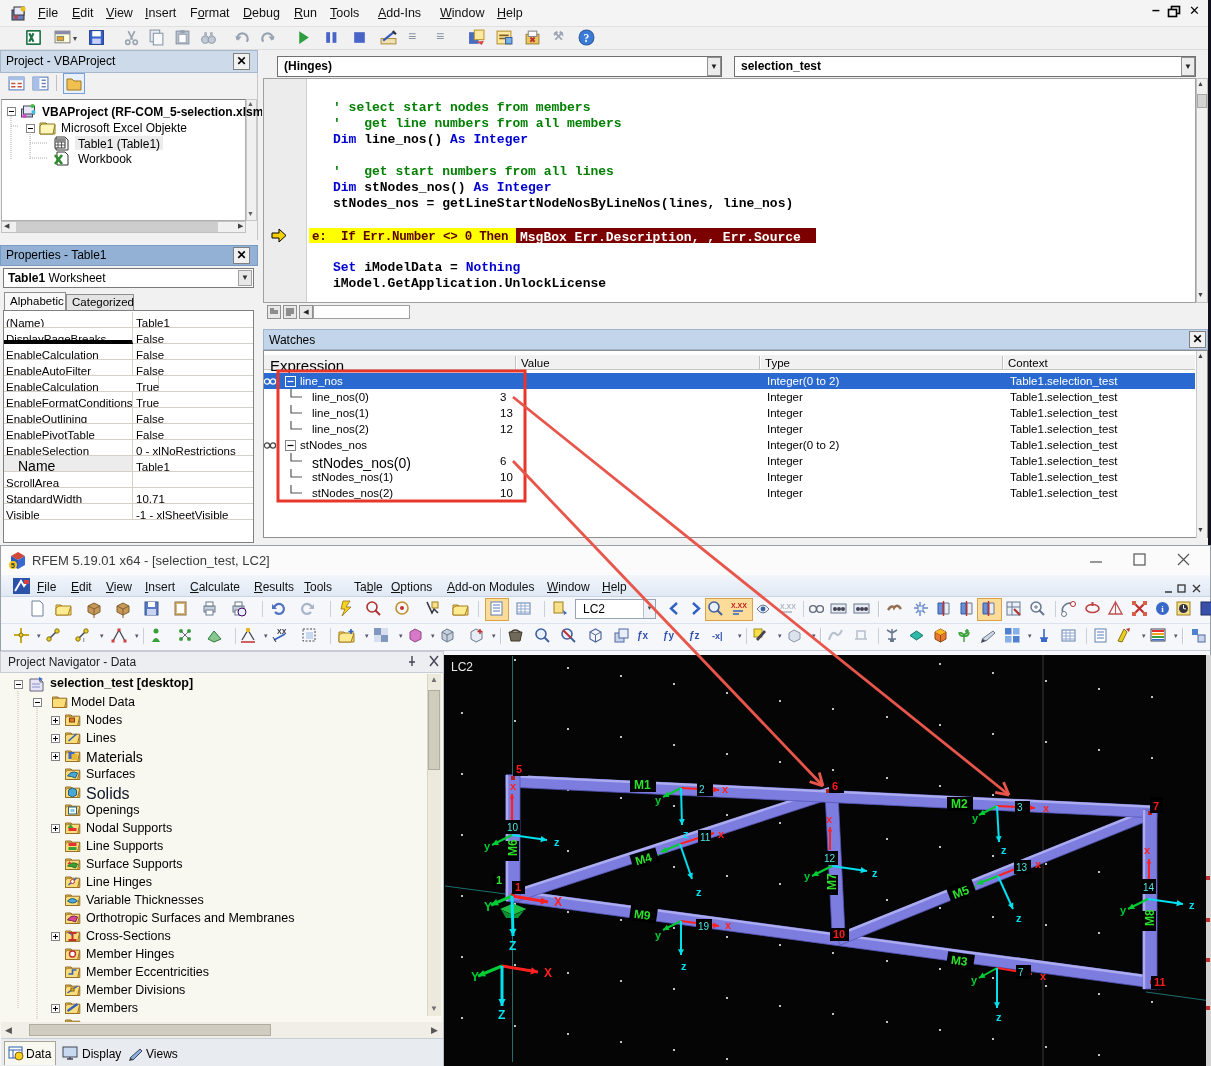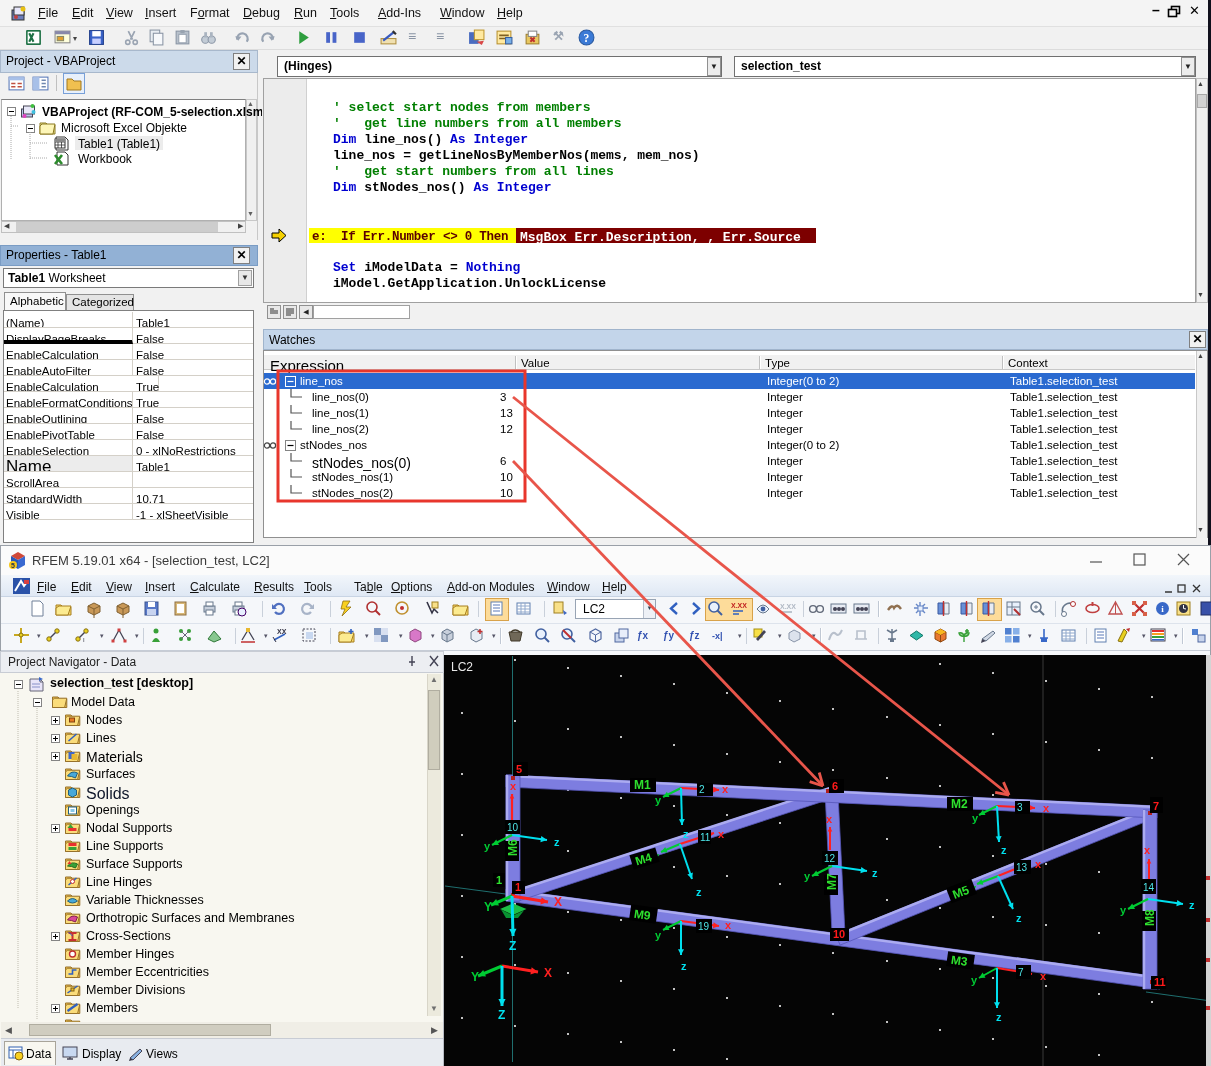--- a/index.html
+++ b/index.html
@@ -203,43 +203,43 @@
     <div class="abs" style="left:4px;top:376px;width:155px;height:16px;border-right:1px solid #d4d0c8;border-bottom:1px solid #d4d0c8;overflow:hidden"><span style="font-size:11.5px;color:#000;position:relative;top:1px;left:2px;white-space:nowrap">EnableCalculation</span></div>
     <div class="abs" style="left:133px;top:376px;width:120px;height:16px;border-bottom:1px solid #d4d0c8;overflow:hidden"><span style="font-size:11.5px;color:#000;position:relative;top:1px;left:3px;white-space:nowrap">True</span></div>
     <div class="abs" style="left:4px;top:392px;width:129px;height:16px;border-right:1px solid #d4d0c8;border-bottom:1px solid #d4d0c8;overflow:hidden"><span style="font-size:11.5px;color:#000;position:relative;top:1px;left:2px;white-space:nowrap">EnableFormatConditionsC</span></div>
     <div class="abs" style="left:133px;top:392px;width:120px;height:16px;border-bottom:1px solid #d4d0c8;overflow:hidden"><span style="font-size:11.5px;color:#000;position:relative;top:1px;left:3px;white-space:nowrap">True</span></div>
     <div class="abs" style="left:4px;top:408px;width:129px;height:16px;border-right:1px solid #d4d0c8;border-bottom:1px solid #d4d0c8;overflow:hidden"><span style="font-size:11.5px;color:#000;position:relative;top:1px;left:2px;white-space:nowrap">EnableOutlining</span></div>
     <div class="abs" style="left:133px;top:408px;width:120px;height:16px;border-bottom:1px solid #d4d0c8;overflow:hidden"><span style="font-size:11.5px;color:#000;position:relative;top:1px;left:3px;white-space:nowrap">False</span></div>
     <div class="abs" style="left:4px;top:424px;width:129px;height:16px;border-right:1px solid #d4d0c8;border-bottom:1px solid #d4d0c8;overflow:hidden"><span style="font-size:11.5px;color:#000;position:relative;top:1px;left:2px;white-space:nowrap">EnablePivotTable</span></div>
     <div class="abs" style="left:133px;top:424px;width:120px;height:16px;border-bottom:1px solid #d4d0c8;overflow:hidden"><span style="font-size:11.5px;color:#000;position:relative;top:1px;left:3px;white-space:nowrap">False</span></div>
     <div class="abs" style="left:4px;top:440px;width:129px;height:16px;border-right:1px solid #d4d0c8;border-bottom:1px solid #d4d0c8;overflow:hidden"><span style="font-size:11.5px;color:#000;position:relative;top:1px;left:2px;white-space:nowrap">EnableSelection</span></div>
     <div class="abs" style="left:133px;top:440px;width:120px;height:16px;border-bottom:1px solid #d4d0c8;overflow:hidden"><span style="font-size:11.5px;color:#000;position:relative;top:1px;left:3px;white-space:nowrap">0 - xlNoRestrictions</span></div>
-    <div class="abs" style="left:4px;top:456px;width:129px;height:16px;border-right:1px solid #d4d0c8;border-bottom:1px solid #d4d0c8;background:#ececec;overflow:hidden"><span style="font-size:17px;color:#000;position:relative;top:1px;left:2px;white-space:nowrap">Name</span></div>
+    <div class="abs" style="left:4px;top:456px;width:129px;height:16px;border-right:1px solid #d4d0c8;border-bottom:1px solid #d4d0c8;background:#ececec;overflow:hidden"><span style="font-size:14px;color:#000;position:relative;top:1px;left:14px;white-space:nowrap">Name</span></div>
     <div class="abs" style="left:133px;top:456px;width:120px;height:16px;border-bottom:1px solid #d4d0c8;overflow:hidden"><span style="font-size:11.5px;color:#000;position:relative;top:1px;left:3px;white-space:nowrap">Table1</span></div>
     <div class="abs" style="left:4px;top:472px;width:129px;height:16px;border-right:1px solid #d4d0c8;border-bottom:1px solid #d4d0c8;overflow:hidden"><span style="font-size:11.5px;color:#000;position:relative;top:1px;left:2px;white-space:nowrap">ScrollArea</span></div>
     <div class="abs" style="left:133px;top:472px;width:120px;height:16px;border-bottom:1px solid #d4d0c8;overflow:hidden"><span style="font-size:11.5px;color:#000;position:relative;top:1px;left:3px;white-space:nowrap"></span></div>
     <div class="abs" style="left:4px;top:488px;width:129px;height:16px;border-right:1px solid #d4d0c8;border-bottom:1px solid #d4d0c8;overflow:hidden"><span style="font-size:11.5px;color:#000;position:relative;top:1px;left:2px;white-space:nowrap">StandardWidth</span></div>
     <div class="abs" style="left:133px;top:488px;width:120px;height:16px;border-bottom:1px solid #d4d0c8;overflow:hidden"><span style="font-size:11.5px;color:#000;position:relative;top:1px;left:3px;white-space:nowrap">10,71</span></div>
     <div class="abs" style="left:4px;top:504px;width:129px;height:16px;border-right:1px solid #d4d0c8;border-bottom:1px solid #d4d0c8;overflow:hidden"><span style="font-size:11.5px;color:#000;position:relative;top:1px;left:2px;white-space:nowrap">Visible</span></div>
     <div class="abs" style="left:133px;top:504px;width:120px;height:16px;border-bottom:1px solid #d4d0c8;overflow:hidden"><span style="font-size:11.5px;color:#000;position:relative;top:1px;left:3px;white-space:nowrap">-1 - xlSheetVisible</span></div>
     <div class="abs" style="left:262px;top:50px;width:946px;height:271px;background:#f1f1f1"></div>
     <div class="abs" style="left:277px;top:56px;width:445px;height:21px;background:#fff;border:1px solid #707070"></div>
     <div class="tx" style="left:284px;top:59px;font-size:12px;font-weight:bold;color:#000">(Hinges)</div>
     <div class="abs" style="left:707px;top:57px;width:14px;height:19px;background:#ececec;border:1px solid #909090;text-align:center;line-height:17px;font-size:8px;color:#222">▼</div>
     <div class="abs" style="left:734px;top:56px;width:462px;height:21px;background:#fff;border:1px solid #707070"></div>
     <div class="tx" style="left:741px;top:59px;font-size:12px;font-weight:bold;color:#000">selection_test</div>
     <div class="abs" style="left:1181px;top:57px;width:14px;height:19px;background:#ececec;border:1px solid #909090;text-align:center;line-height:17px;font-size:8px;color:#222">▼</div>
     <div class="abs" style="left:263px;top:78px;width:933px;height:225px;background:#fff;border:1px solid #a0a0a0"></div>
     <div class="abs" style="left:264px;top:79px;width:43px;height:223px;background:#ececec;border-right:1px solid #d0d0d0"></div>
     <div class="tx" style="left:333px;top:100px;font-family:'Liberation Mono',monospace;font-size:13px;font-weight:bold;letter-spacing:0px"><span style="color:#007f00">' select start nodes from members</span></div>
     <div class="tx" style="left:333px;top:116px;font-family:'Liberation Mono',monospace;font-size:13px;font-weight:bold;letter-spacing:0px"><span style="color:#007f00">'   get line numbers from all members</span></div>
     <div class="tx" style="left:333px;top:132px;font-family:'Liberation Mono',monospace;font-size:13px;font-weight:bold;letter-spacing:0px"><span style="color:#0000d0">Dim </span><span style="color:#000">line_nos() </span><span style="color:#0000d0">As Integer</span></div>
-    <div class="tx" style="left:333px;top:148px;font-family:'Liberation Mono',monospace;font-size:13px;font-weight:bold;letter-spacing:0px"><span style="color:#000">line_nos = getLineNosByMemberNos(mems, mem_nos)</span></div>
     <div class="tx" style="left:333px;top:164px;font-family:'Liberation Mono',monospace;font-size:13px;font-weight:bold;letter-spacing:0px"><span style="color:#007f00">'   get start numbers from all lines</span></div>
     <div class="tx" style="left:333px;top:180px;font-family:'Liberation Mono',monospace;font-size:13px;font-weight:bold;letter-spacing:0px"><span style="color:#0000d0">Dim </span><span style="color:#000">stNodes_nos() </span><span style="color:#0000d0">As Integer</span></div>
+    <div class="tx" style="left:333px;top:196px;font-family:'Liberation Mono',monospace;font-size:13px;font-weight:bold;letter-spacing:0px"><span style="color:#000">stNodes_nos = getLineStartNodeNosByLineNos(lines, line_nos)</span></div>
     <div class="abs" style="left:309px;top:228px;width:207px;height:15px;background:#ffff00"></div>
     <div class="tx" style="left:312px;top:230px;font-family:'Liberation Mono',monospace;font-size:12.5px;color:#5a0000;letter-spacing:-0.23px"><b>e:  If Err.Number &lt;&gt; 0 Then</b></div>
     <div class="abs" style="left:516px;top:228px;width:300px;height:15px;background:#7d0000"></div>
     <div class="tx" style="left:520px;top:230px;font-family:'Liberation Mono',monospace;font-size:13px;color:#fff;letter-spacing:0px"><b>MsgBox Err.Description, , Err.Source</b></div>
     <svg style="left:271px;top:228px" width="16" height="15" viewBox="0 0 16 15">
       <path d="M1 5 h7 v-4 l7 6.5 l-7 6.5 v-4 h-7 z" fill="#f4d000" stroke="#000" stroke-width="1"></path>
     </svg>
     <div class="tx" style="left:333px;top:260px;font-family:'Liberation Mono',monospace;font-size:13px;font-weight:bold;letter-spacing:0px"><span style="color:#0000d0">Set </span><span style="color:#000">iModelData = </span><span style="color:#0000d0">Nothing</span></div>
     <div class="tx" style="left:333px;top:276px;font-family:'Liberation Mono',monospace;font-size:13px;font-weight:bold;letter-spacing:0px"><span style="color:#000">iModel.GetApplication.UnlockLicense</span></div>
     <div class="abs" style="left:1196px;top:78px;width:12px;height:225px;background:#f0f0f0;border:1px solid #c0c0c0"></div>

